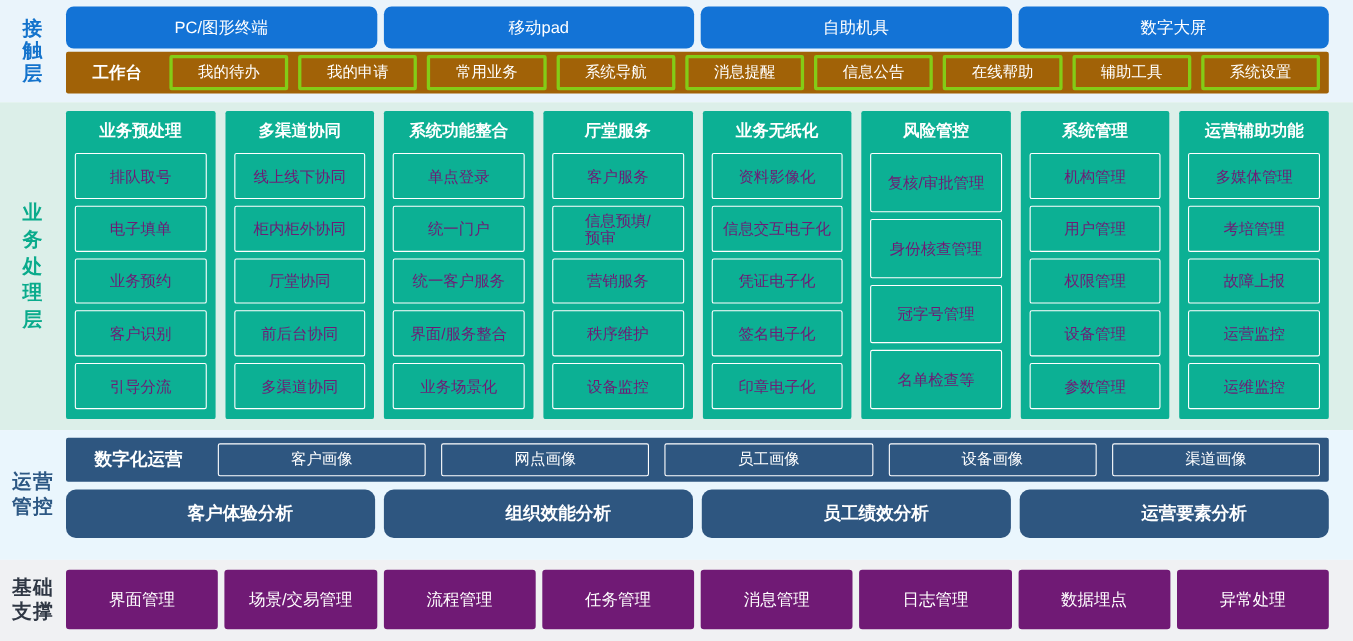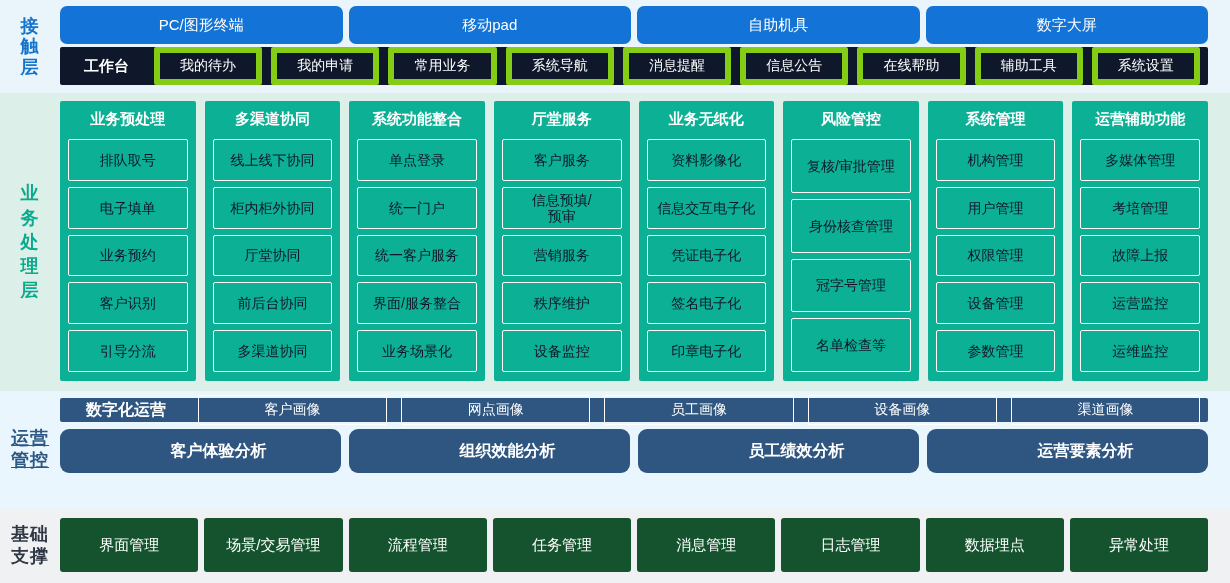--- a/index.html
+++ b/index.html
@@ -28,80 +28,80 @@
   .l1{height:93px;background:#eaf4fb;padding:0;}
   .l1 .layer-label{color:#1473cc;font-size:18px;}
   .l1 .layer-body{padding:6px 22px 6px 0;gap:3px;}
   .l1-row1{display:flex;gap:6px;height:38px;}
   .l1-row1 .chip{
     flex:1;background:#1373d6;color:#fff;border-radius:7px;
     display:flex;align-items:center;justify-content:center;
     font-weight:normal;font-size:15px;
   }
   .l1-row2{
-    height:38px;background:#0f172a;border-radius:2px;
+    height:38px;background:#a16207;border-radius:2px;
     display:flex;align-items:center;padding:0 8px;gap:9px;
   }
   .l1-row2 .wstitle{
     color:#ffffff;font-weight:bold;font-size:15px;
     padding:0 16px;white-space:nowrap;
   }
   .l1-row2 .obtn{
-    flex:1;height:26px;border:6px solid #84cc16;border-radius:2px;
+    flex:1;height:26px;border:3px solid #84cc16;border-radius:2px;
     color:#ffffff;font-size:14px;
     display:flex;align-items:center;justify-content:center;white-space:nowrap;
   }
 
   
   .l2{height:298px;background:#dcefe9;}
   .l2 .layer-label{color:#0aab8c;font-size:18px;line-height:1.35;}
   .l2 .layer-body{padding:8px 22px 10px 0;}
   .l2-cols{display:flex;gap:9px;height:100%;}
   .l2-col{
     flex:1;background:#0cb094;border-radius:2px;
     padding:7px 8px 9px 8px;box-sizing:border-box;
     display:flex;flex-direction:column;gap:6px;
   }
   .l2-col .col-title{
     color:#ffffff;font-weight:bold;font-size:15px;text-align:center;
     padding:2px 0 4px 0;white-space:nowrap;
   }
   .l2-col .cell{
-    flex:1;border:1px solid #ffffff;border-radius:2px;color:#0f172a;
+    flex:1;border:1px solid #ffffff;border-radius:2px;color:#701a75;
     font-size:14px;display:flex;align-items:center;justify-content:center;
-    text-align:center;line-height:1.15;white-space:pre-line;
+    text-align:left;line-height:1.15;white-space:pre-line;
   }
 
   
   .l3{height:118px;background:#eaf6fd;}
   .l3 .layer-label{color:#2d5884;font-size:18px;line-height:1.2;}
   .l3 .layer-body{padding:7px 22px 8px 0;gap:7px;}
   .l3-row1{
-    height:24px;background:#2e5680;border-radius:2px;
+    height:40px;background:#2e5680;border-radius:2px;
     display:flex;align-items:center;padding:0 8px;gap:14px;
   }
   .l3-row1 .dtitle{color:#fff;font-weight:bold;font-size:16px;padding:0 18px;white-space:nowrap;}
   .l3-row1 .obtn{
     flex:1;height:28px;border:1px solid #ffffff;border-radius:2px;color:#fff;font-size:14px;
     display:flex;align-items:center;justify-content:center;white-space:nowrap;
   }
   .l3-row2{height:44px;display:flex;gap:8px;}
   .l3-row2 .chip{
     flex:1;background:#2e5680;border-radius:9px;color:#fff;
     font-weight:bold;font-size:16px;
     display:flex;align-items:center;justify-content:center;padding-left:36px;
   }
 
   
   .l4{height:74px;background:#f0f1f3;}
   .l4 .layer-label{color:#2f3744;font-size:18px;line-height:1.2;}
   .l4 .layer-body{padding:9px 22px 11px 0;}
   .l4-row{display:flex;gap:6px;height:100%;}
   .l4-row .chip{
-    flex:1;background:#14532d;border-radius:3px;color:#ffffff;font-size:15px;
+    flex:1;background:#701a75;border-radius:3px;color:#ffffff;font-size:15px;
     display:flex;align-items:center;justify-content:center;white-space:nowrap;
   }
 </style>
 </head>
 <body>
 
 <div class="diagram">
 
   <section class="layer l1">
     <div class="layer-label">
@@ -216,21 +216,21 @@
           <div class="cell">运营监控</div>
           <div class="cell">运维监控</div>
         </div>
 
       </div>
     </div>
   </section>
 
   <section class="layer l3">
     <div class="layer-label">
-      <span style="white-space: pre-line; text-decoration: underline;">运营
+      <span style="white-space: pre-line;">运营
 管控</span>
     </div>
     <div class="layer-body">
 
       <div class="l3-row1">
         <div class="dtitle">数字化运营</div>
         <div class="obtn">客户画像</div>
         <div class="obtn">网点画像</div>
         <div class="obtn">员工画像</div>
         <div class="obtn">设备画像</div>

